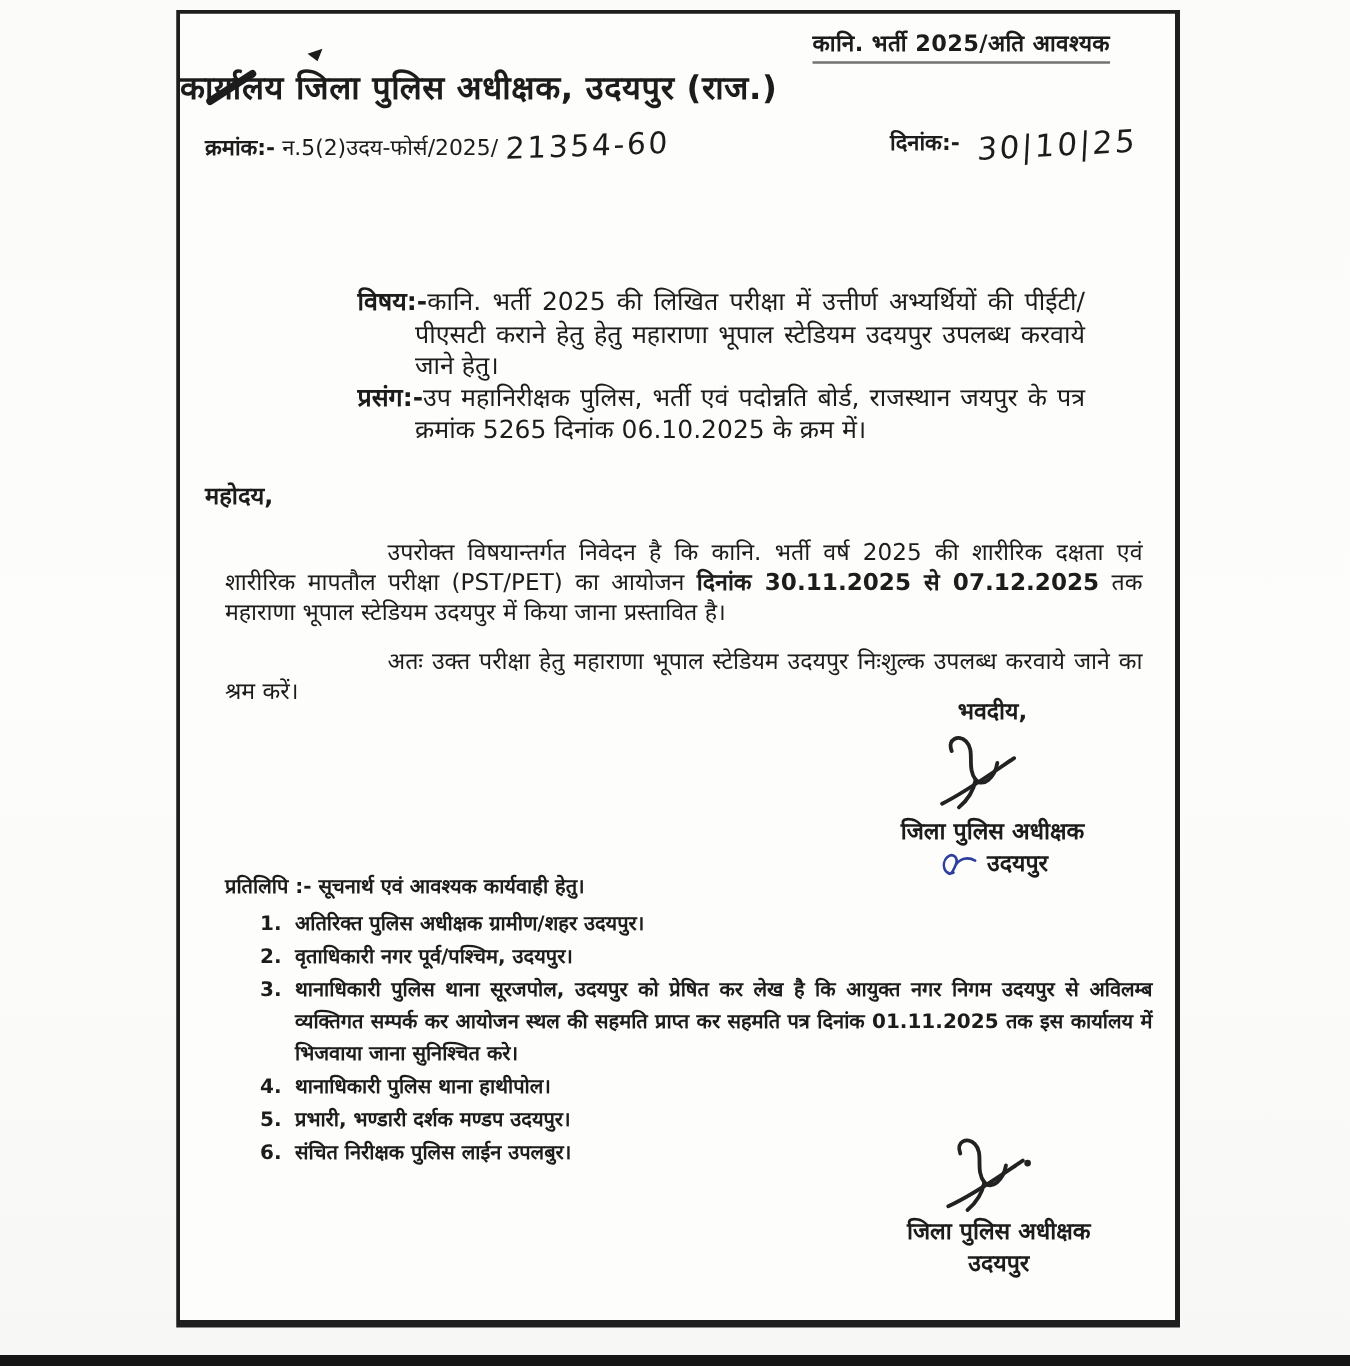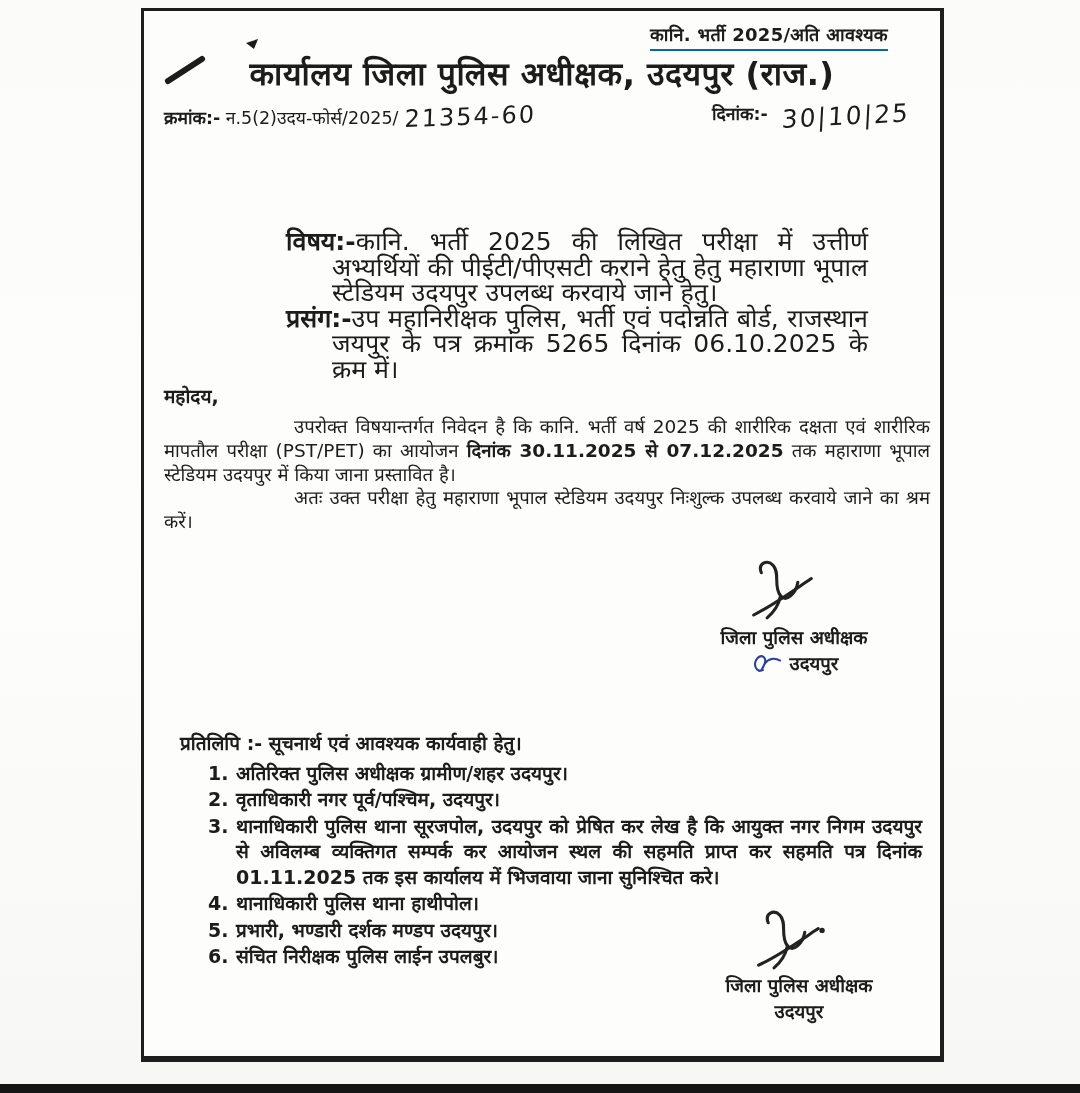--- a/index.html
+++ b/index.html
@@ -14,63 +14,63 @@
     position:absolute;left:141px;top:8px;width:803px;height:1054px;
     border:3px solid #1e1e1e;border-bottom-width:6px;border-right-width:4px;
     box-sizing:border-box;background:#fdfdfb;
   }
   .bottom-bar{position:absolute;left:0;top:1084px;width:1080px;height:9px;background:#151515;}
 
   
   .classification{
     position:absolute;top:11px;right:52px;
     font-size:18px;font-weight:bold;letter-spacing:.3px;
-    border-bottom:2px solid #0369a1;padding-bottom:3px;
+    border-bottom:2px solid #737373;padding-bottom:3px;
   }
   .office-title{
-    position:absolute;top:40px;left:0;width:100%;margin:0;text-align:center;
-    font-size:32px;font-weight:bold;letter-spacing:.5px;
+    position:absolute;top:40px;left:0;width:100%;margin:0;
+    font-size:26px;font-weight:bold;letter-spacing:.5px;
   }
   .corner-marks{position:absolute;left:18px;top:18px;width:110px;height:64px;}
   .ref-row{position:absolute;top:86px;left:20px;right:26px;height:42px;font-size:17.5px;}
   .ref-left{position:absolute;left:0;top:8px;white-space:nowrap;}
   .ref-label,.date-label{font-weight:bold;}
   .handwritten{
     display:inline-block;font-size:24px;letter-spacing:2px;
     transform:rotate(-2deg) skewX(-4deg);transform-origin:left bottom;
     font-weight:500;vertical-align:-3px;
   }
   .date-wrap{position:absolute;left:548px;top:4px;white-space:nowrap;}
   .date-wrap .handwritten{font-size:25px;vertical-align:-8px;margin-left:8px;transform:rotate(-3deg) skewX(-6deg);}
 
   
   .addressee{position:absolute;top:136px;left:20px;font-size:18.5px;font-weight:bold;line-height:26px;}
 
   
-  .subject-block{position:absolute;top:218px;left:142px;width:582px;font-size:25px;line-height:25.5px;}
+  .subject-block{position:absolute;top:218px;left:142px;width:582px;font-size:20px;line-height:25.5px;}
   .hang{padding-left:46px;text-indent:-46px;text-align:justify;margin:0;}
   .hang .lbl{font-weight:bold;}
 
   
   .salutation{position:absolute;top:372px;left:20px;font-size:19px;font-weight:bold;text-align:right;}
   .body-text{position:absolute;top:404px;left:20px;width:766px;font-size:18.5px;line-height:23.8px;text-align:justify;}
-  .body-text p{margin:0;text-indent:130px;}
+  .body-text p{margin:16px;text-indent:130px;}
   .b{font-weight:bold;}
 
   
   .sign-block{position:absolute;text-align:center;font-size:18.5px;line-height:26px;}
   .sign-1{top:546px;left:540px;width:220px;}
   .sign-2{top:898px;left:540px;width:230px;}
   .sign-closing{font-weight:bold;margin-bottom:2px;}
   .sig-svg{display:block;margin:0 auto;}
   .sign-name,.sign-designation,.sign-place{font-weight:bold;}
   .place-row{display:flex;align-items:center;justify-content:center;gap:4px;}
 
   
-  .copies{position:absolute;top:720px;left:36px;width:742px;font-size:19px;line-height:25.5px;}
+  .copies{position:absolute;top:685px;left:36px;width:742px;font-size:16px;line-height:25.5px;}
   .copies-heading{font-weight:bold;margin:0 0 4px 0;}
   ol.copy-list{list-style:none;counter-reset:cc;margin:0;padding:0 0 0 28px;font-weight:bold;}
   ol.copy-list li{counter-increment:cc;padding-left:28px;text-indent:-28px;text-align:justify;margin-bottom:1px;}
   ol.copy-list li::before{content:counter(cc) ".";display:inline-block;width:22px;text-indent:0;margin-right:6px;}
 </style>
 </head>
 <body>
 
 <div class="canvas">
 
@@ -102,20 +102,21 @@
       <p class="hang"><span class="lbl">प्रसंग:-</span><span>उप महानिरीक्षक पुलिस, भर्ती एवं पदोन्नति बोर्ड, राजस्थान जयपुर के पत्र क्रमांक 5265 दिनांक 06.10.2025 के क्रम में।</span></p>
     </div>
 
     <div class="salutation">महोदय,</div>
     <div class="body-text">
       <p><span>उपरोक्त विषयान्तर्गत निवेदन है कि कानि. भर्ती वर्ष 2025 की शारीरिक दक्षता एवं शारीरिक मापतौल परीक्षा (PST/PET) का आयोजन </span><span class="b">दिनांक 30.11.2025 से 07.12.2025</span><span> तक महाराणा भूपाल स्टेडियम उदयपुर में किया जाना प्रस्तावित है।</span></p>
       <p>अतः उक्त परीक्षा हेतु महाराणा भूपाल स्टेडियम उदयपुर निःशुल्क उपलब्ध करवाये जाने का श्रम करें।</p>
     </div>
 
     <div class="sign-block sign-1">
+      <div class="sign-closing">भवदीय,</div>
       <svg class="sig-svg" width="96" height="68" viewBox="0 0 100 70">
         <path d="M16,16 C12,6 22,2 28,8 C36,16 28,30 36,40 C42,47 52,38 54,26" fill="none" stroke="#222" stroke-width="3.2" stroke-linecap="round"></path>
         <path d="M36,40 C34,50 28,58 22,63" fill="none" stroke="#222" stroke-width="3.2" stroke-linecap="round"></path>
         <path d="M8,60 C28,50 50,34 68,22" fill="none" stroke="#222" stroke-width="3.2" stroke-linecap="round"></path>
       </svg>
       <div class="sign-designation">जिला पुलिस अधीक्षक</div>
       <div class="place-row">
         <svg width="36" height="26" viewBox="0 0 40 30">
           <path d="M14,22 C6,26 2,14 8,8 C13,3 19,8 16,15 C13,22 11,25 9,22 M16,15 C20,9 27,7 34,11" stroke="#2c3e9e" stroke-width="2.4" fill="none" stroke-linecap="round"></path>
         </svg>

